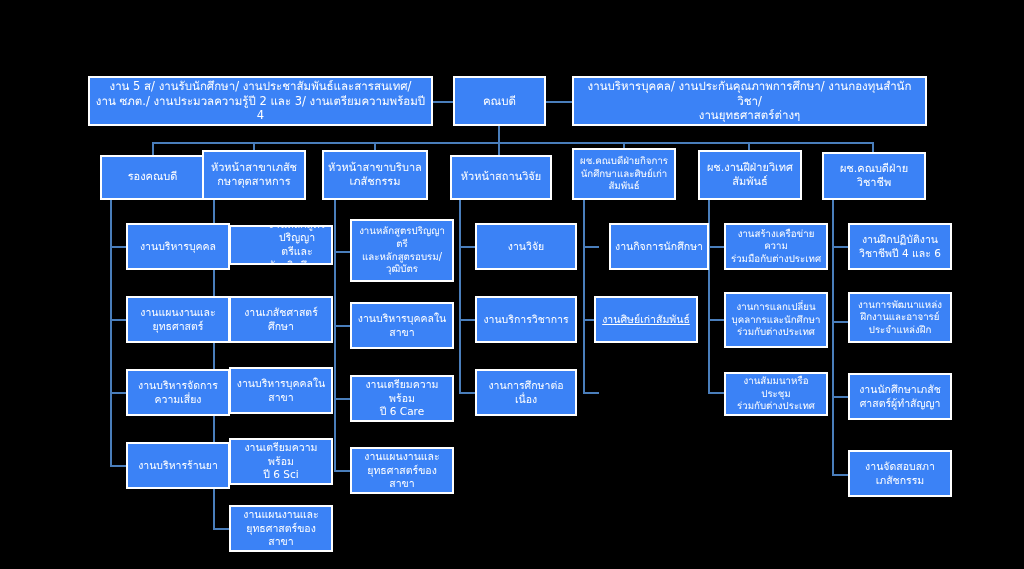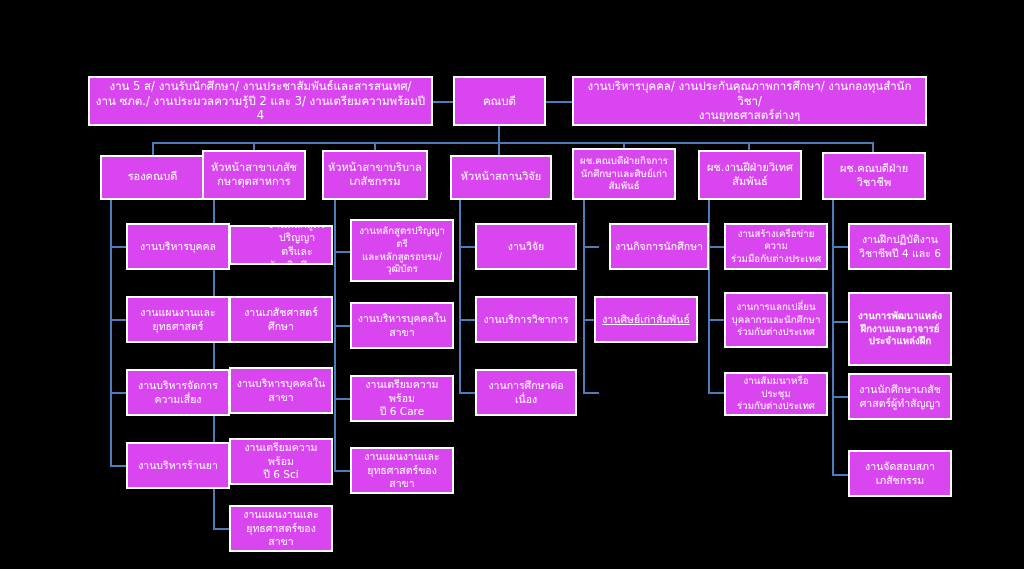--- a/index.html
+++ b/index.html
@@ -17,21 +17,21 @@
     font-family: "DejaVu Sans", "Liberation Sans", sans-serif;
   }
   .conn {
     position: absolute;
     background: #4A7EBB;
     z-index: 1;
   }
   .node {
     position: absolute;
     box-sizing: border-box;
-    background: #d946ef;
+    background: #3b82f6;
     border: 2px solid #FFFFFF;
     color: #FFFFFF;
     display: flex;
     align-items: center;
     justify-content: center;
     text-align: center;
     line-height: 1.30;
     padding: 2px 4px;
     z-index: 3;
     overflow: hidden;
@@ -161,21 +161,21 @@
   <div class="node lvl2 small" style="left:724px; top:223px; width:104px; height:47px;">งานสร้างเครือข่ายความ
 ร่วมมือกับต่างประเทศ</div>
   <div class="node lvl2 small" style="left:724px; top:292px; width:104px; height:56px;">งานการแลกเปลี่ยน
 บุคลากรและนักศึกษา
 ร่วมกับต่างประเทศ</div>
   <div class="node lvl2 small" style="left:724px; top:372px; width:104px; height:44px;">งานสัมมนาหรือประชุม
 ร่วมกับต่างประเทศ</div>
 
   <div class="node lvl2" style="left:848px; top:223px; width:104px; height:47px;">งานฝึกปฏิบัติงาน
 วิชาชีพปี 4 และ 6</div>
-  <div class="node lvl2 small" style="left:848px; top:292px; width:104px; height:74px;font-weight:bold;">งานการพัฒนาแหล่ง
+  <div class="node lvl2 small" style="left:848px; top:292px; width:104px; height:51px;">งานการพัฒนาแหล่ง
 ฝึกงานและอาจารย์
 ประจำแหล่งฝึก</div>
   <div class="node lvl2" style="left:848px; top:373px; width:104px; height:47px;">งานนักศึกษาเภสัช
 ศาสตร์ผู้ทำสัญญา</div>
   <div class="node lvl2" style="left:848px; top:450px; width:104px; height:47px;">งานจัดสอบสภา
 เภสัชกรรม</div>
 
 </div>
 
 </body></html>

